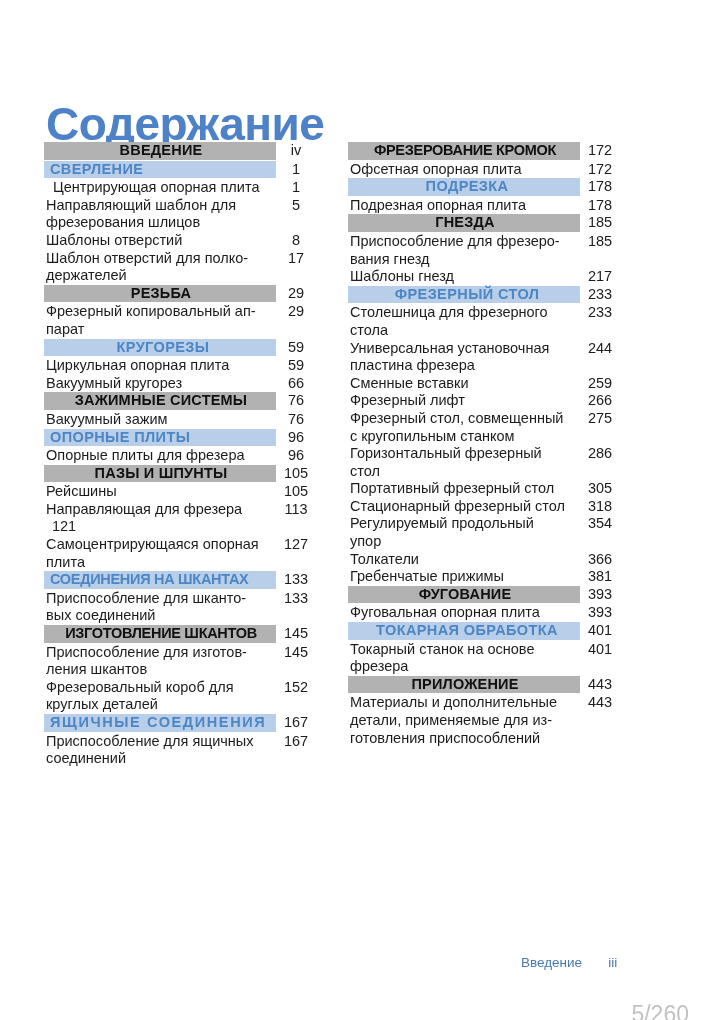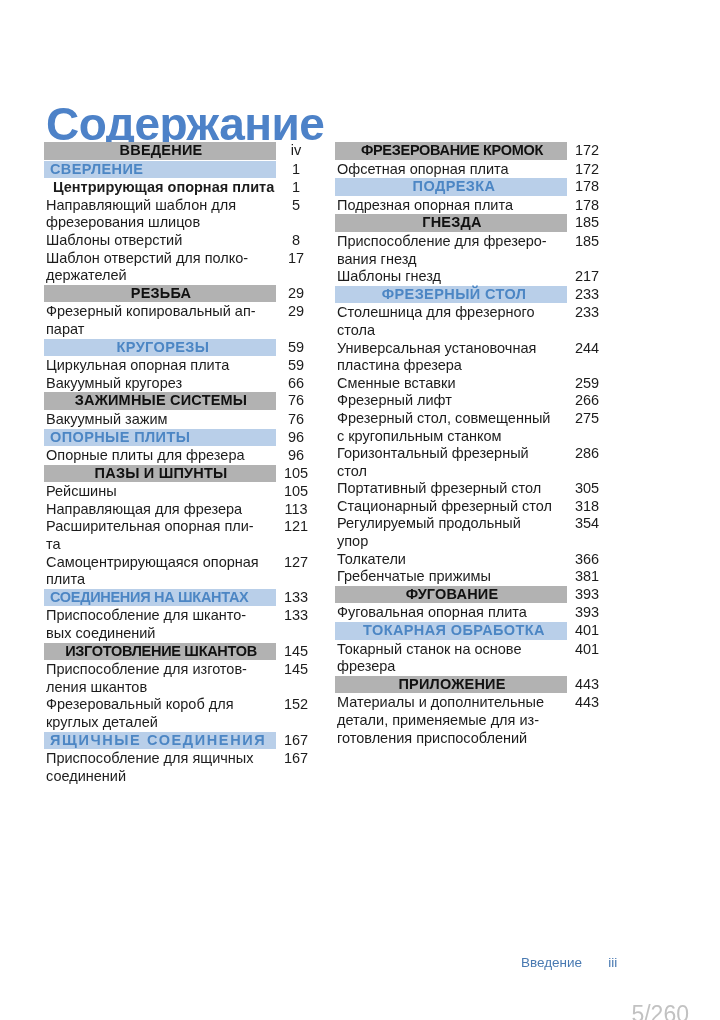--- a/index.html
+++ b/index.html
@@ -2,32 +2,32 @@
 <html><head>
 <meta charset="utf-8">
 <style>
   html,body{margin:0;padding:0;background:#fff;}
   .page{position:relative;width:720px;height:1020px;background:#ffffff;overflow:hidden;
         font-family:"Liberation Sans",sans-serif;margin-top:19px;}
   .title{position:absolute;left:46px;top:48px;font-size:46px;font-weight:700;
          color:#4d82c8;letter-spacing:-0.5px;line-height:1.15;}
   .col{position:absolute;top:123px;font-size:14.5px;line-height:17.6px;color:#1c1c1c;}
   #col-left{left:44px;}
-  #col-right{left:335px;}
+  #col-right{left:348px;}
   .item{display:flex;align-items:flex-start;}
   .txt{width:232px;white-space:pre-line;padding-left:2px;box-sizing:border-box;}
   .num{width:40px;text-align:center;flex-shrink:0;}
   .hg .txt{background:#b2b2b2;font-weight:700;text-align:center;color:#111111;
            border-bottom:1px solid #ffffff;letter-spacing:0.2px;}
   .hb .txt{background:#b9cfe9;font-weight:700;text-align:center;color:#4c86c4;
            border-bottom:1px solid #ffffff;letter-spacing:0.4px;padding-left:6px;}
   .align-left{text-align:left !important;padding-left:3px;}
   .wide{letter-spacing:1.6px !important;}
   .cond{letter-spacing:-0.3px !important;}
-  .ind{padding-left:9px;font-weight:bold;}
+  .ind{padding-left:9px;}
   .footer{position:absolute;top:936px;left:521px;font-size:13.5px;color:#4879b1;
           display:flex;gap:26px;}
   .counter{position:absolute;top:982px;right:31px;font-size:23px;color:#c2c2c2;}
   .bottombar{position:absolute;left:0;bottom:0;width:720px;height:8px;background:#ececec;}
 </style>
 </head>
 <body>
 
 <div class="page">
   <h1 class="title">Содержание</h1>
@@ -102,22 +102,20 @@
       </div>
       <div class="item entry">
         <div class="txt">Рейсшины</div>
         <div class="num">105</div>
       </div>
       <div class="item entry">
         <div class="txt">Направляющая для фрезера</div>
         <div class="num">113</div>
       </div>
       <div class="item entry">
-        <div class="txt">Расширительная опорная пли-
-та</div>
         <div class="num">121</div>
       </div>
       <div class="item entry">
         <div class="txt">Самоцентрирующаяся опорная
 плита</div>
         <div class="num">127</div>
       </div>
       <div class="item hb">
         <div class="txt align-left cond">СОЕДИНЕНИЯ НА ШКАНТАХ</div>
         <div class="num">133</div>

